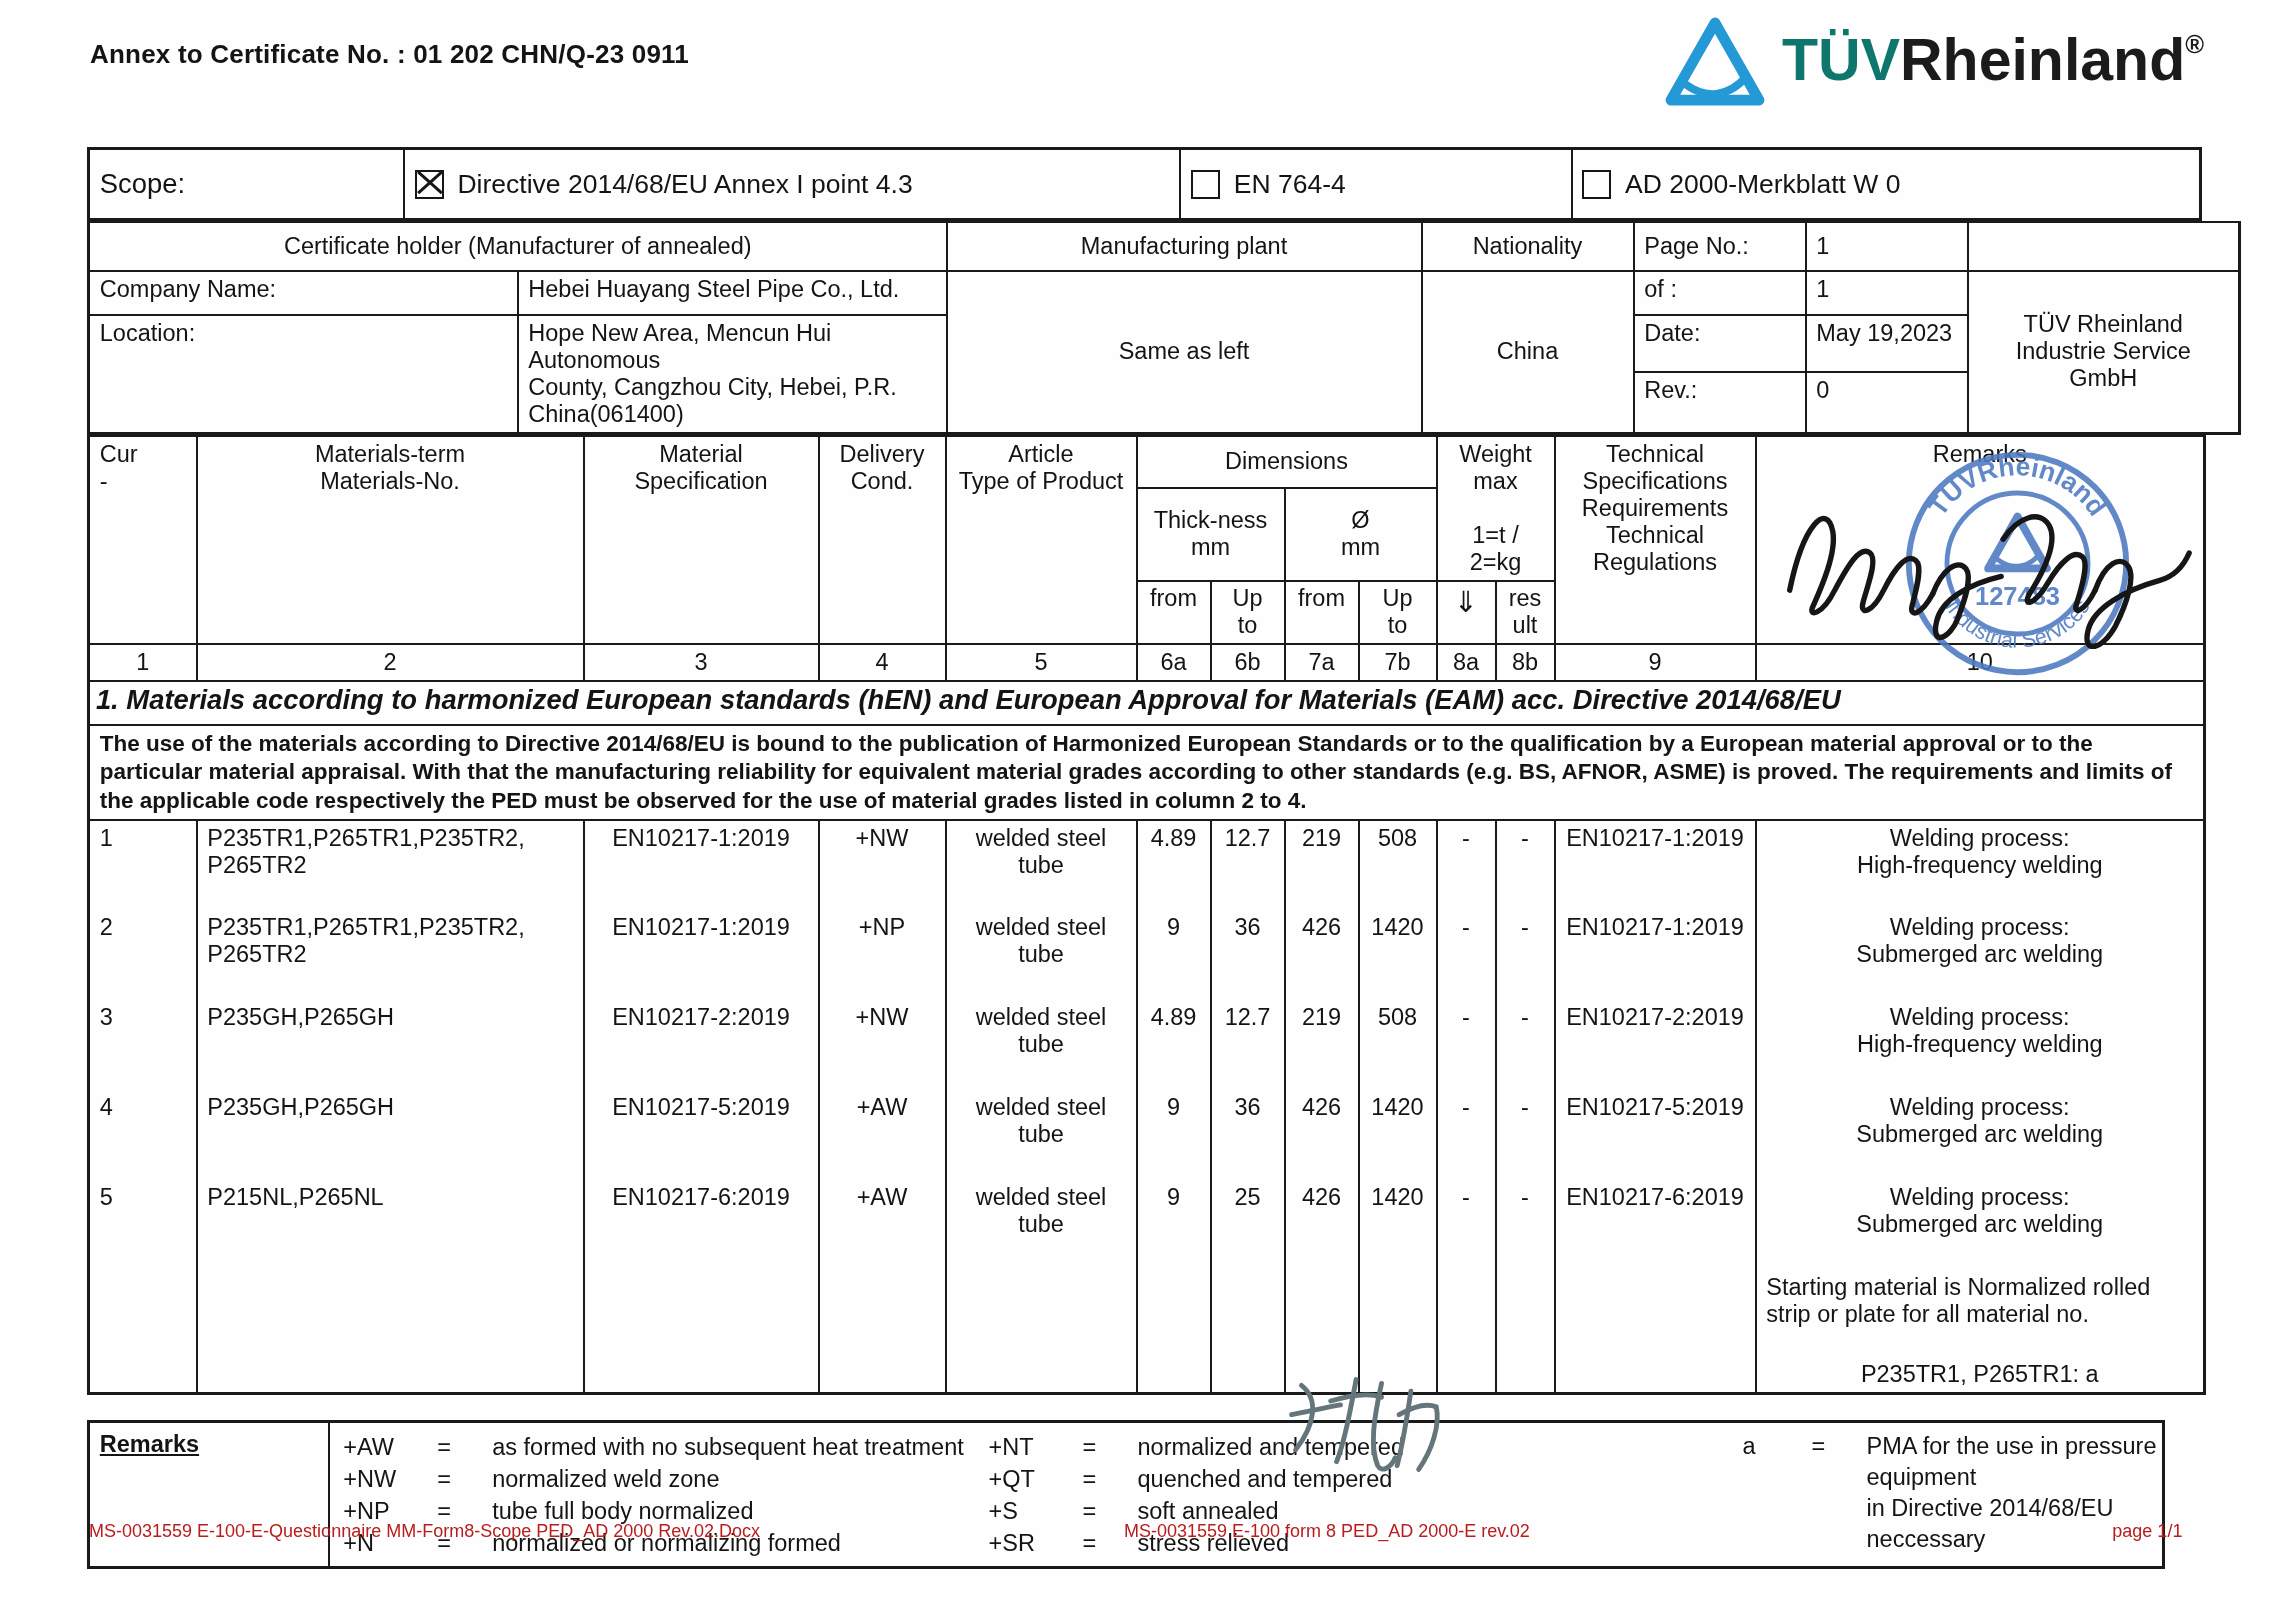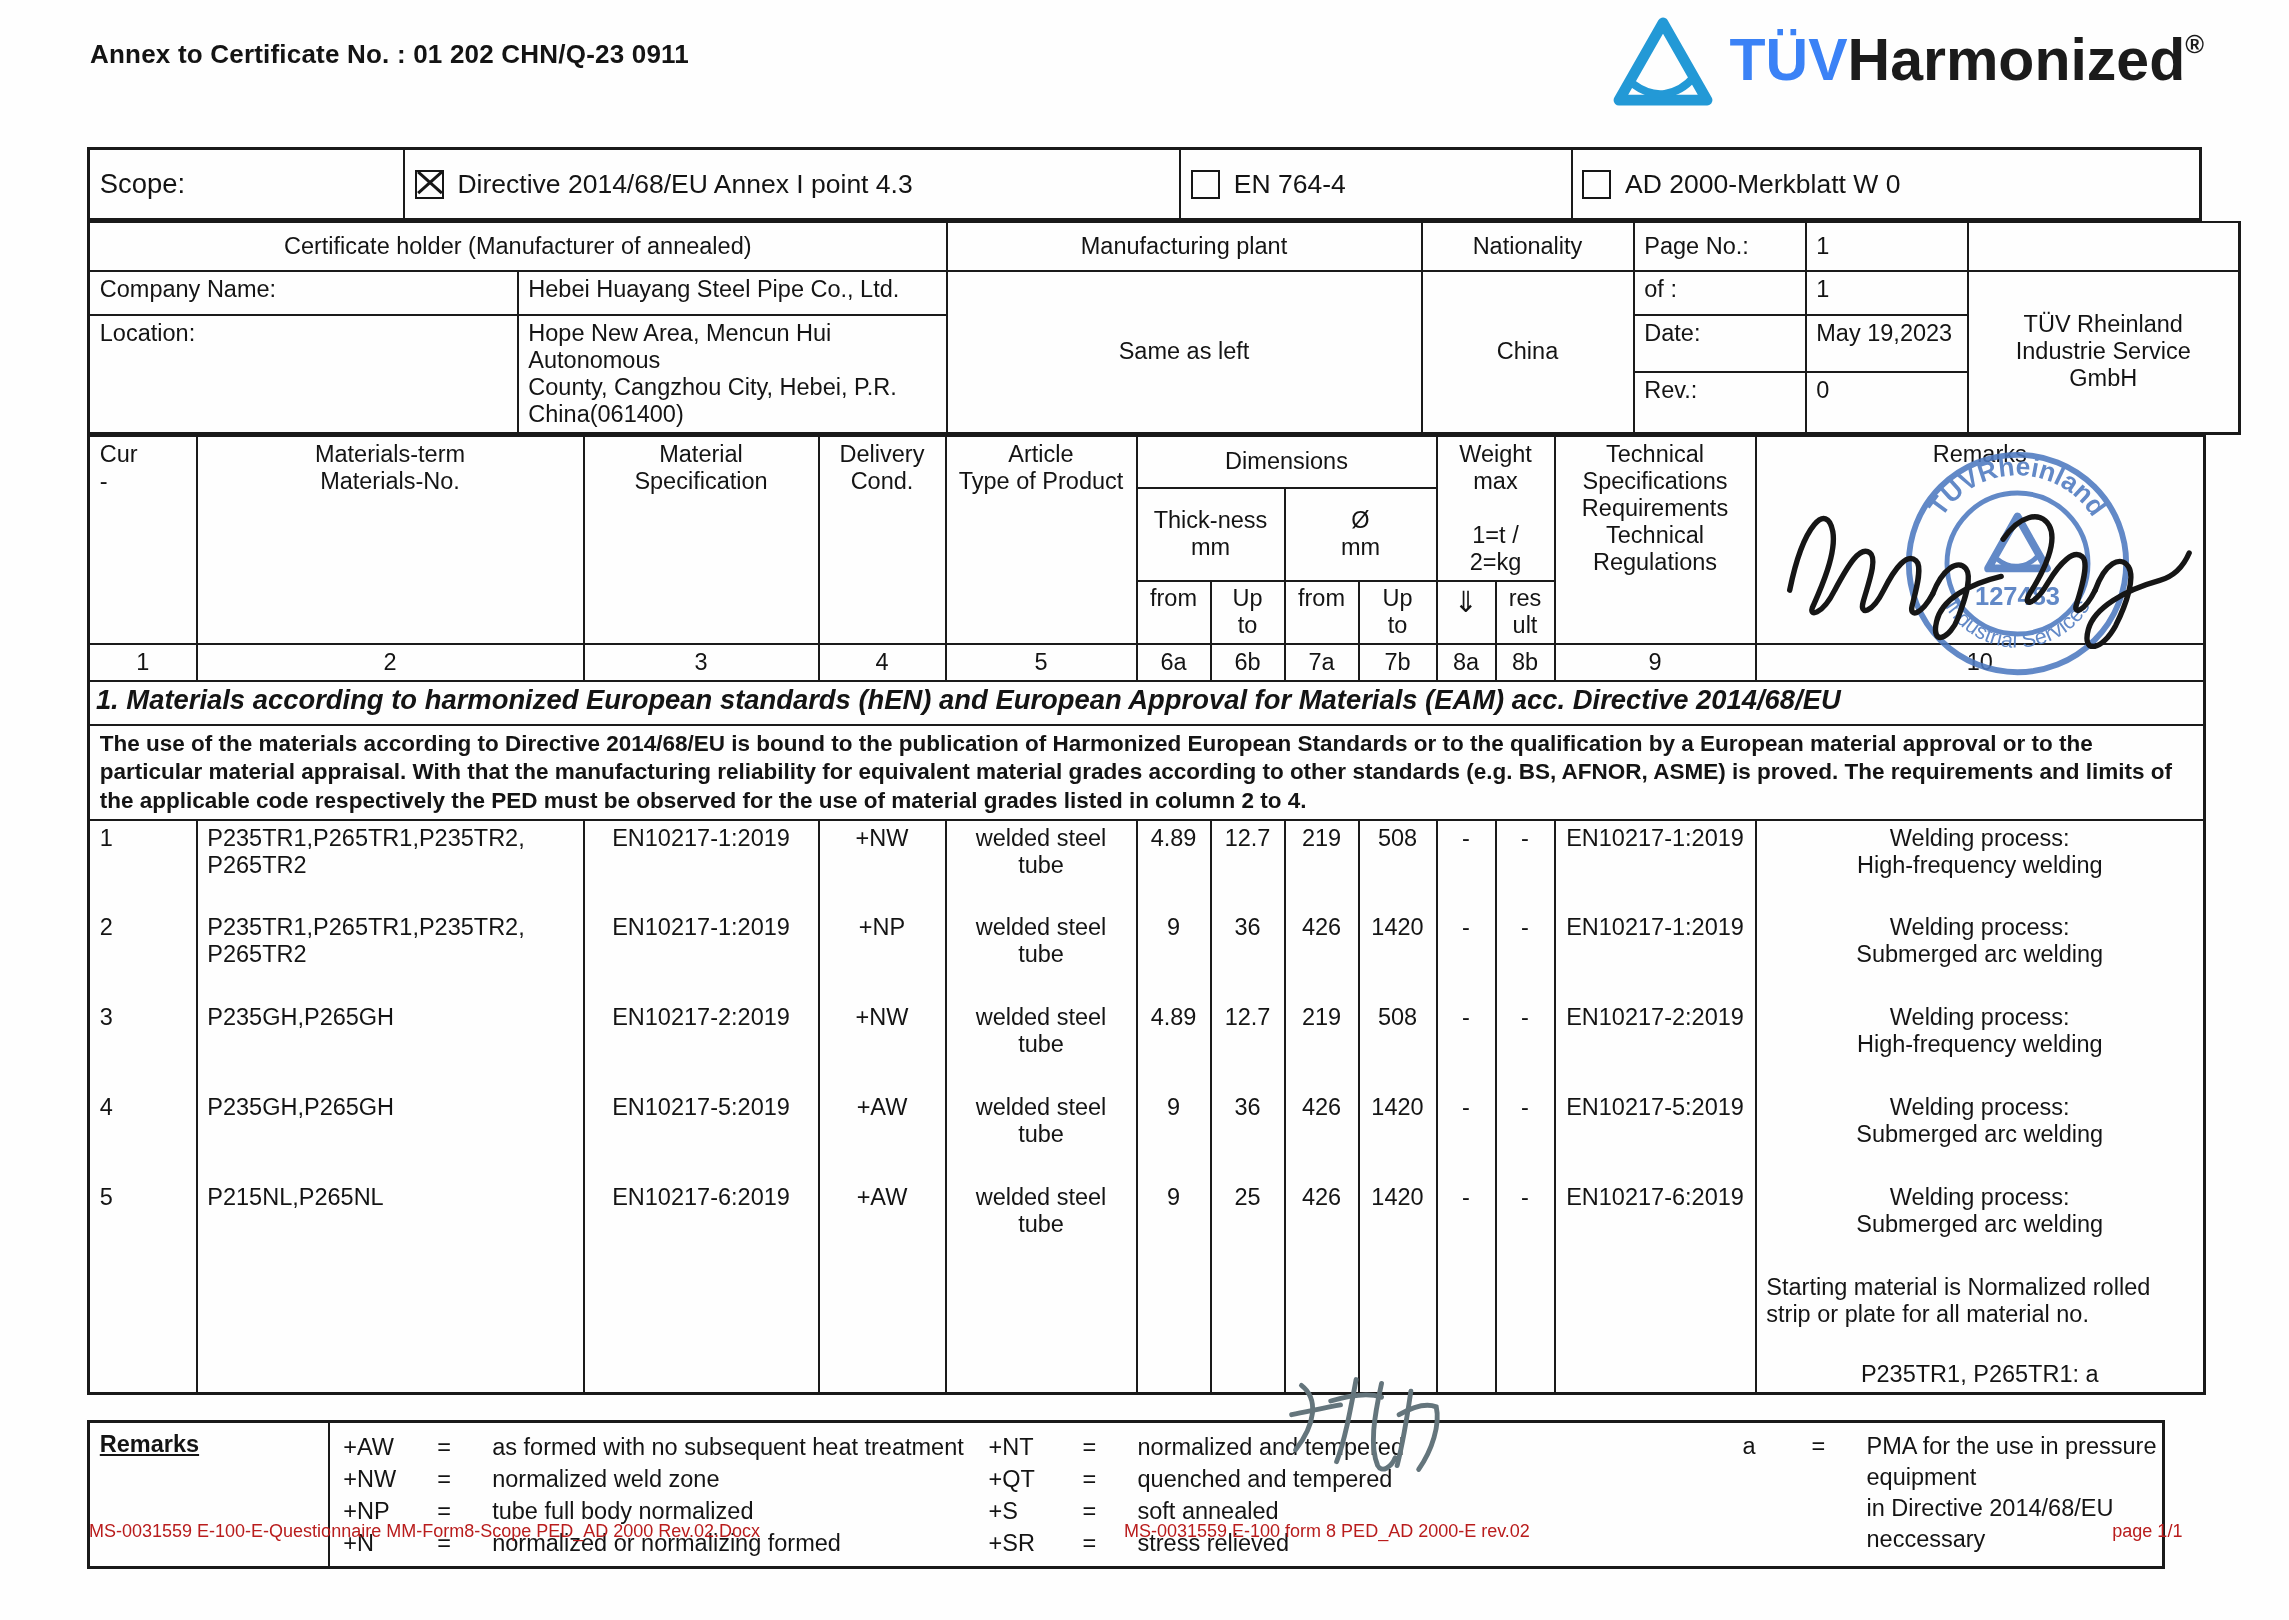--- a/index.html
+++ b/index.html
@@ -16,21 +16,21 @@
   
   .annex-title {
     position: absolute; left: 90px; top: 39px;
     font-size: 26px; font-weight: bold; letter-spacing: 0.2px;
   }
   .logo {
     position: absolute; right: 86px; top: 15.7px;
     display: flex; align-items: center; gap: 15.7px;
   }
   .logo-text { font-size: 59px; font-weight: bold; line-height: 1; }
-  .logo-tuv { color: #3b82f6; }
+  .logo-tuv { color: #0f766e; }
   .logo-rheinland { color: #1b1b1b; }
   .logo-reg { font-size: 25.5px; vertical-align: 27.4px; color:#1b1b1b; font-weight: bold;}
   
   .tables { position: absolute; left: 87px; top: 147px; width: 2115px; }
   table.tbl { border-collapse: collapse; table-layout: fixed; width: 2115px; border: 3.9px solid #1a1a1a; }
   td {
     border: 2px solid #1a1a1a;
     padding: 3.9px 9.8px;
     font-size: 23.5px;
     vertical-align: top;
@@ -84,21 +84,21 @@
 
 <div class="page">
 
   <div class="annex-title">Annex to Certificate No. : 01 202 CHN/Q-23 0911</div>
   <div class="logo">
     <svg width="102" height="90" viewBox="0 0 104 92">
       <path d="M52 7 L97 86 L7 86 Z" fill="none" stroke="#2399d6" stroke-width="11" stroke-linejoin="round"></path>
       <path d="M22 70 C 42 85, 66 83, 84 62" fill="none" stroke="#2399d6" stroke-width="8" stroke-linecap="round"></path>
     </svg>
     <div class="logo-text">
-      <span class="logo-tuv">TÜV</span><span class="logo-rheinland">Harmonized</span><span class="logo-reg">®</span>
+      <span class="logo-tuv">TÜV</span><span class="logo-rheinland">Rheinland</span><span class="logo-reg">®</span>
     </div>
   </div>
 
   <div class="tables">
 
     <table class="tbl">
       <tbody>
           <tr style="height:71px">
         <td style="width:304px" class="m">
           <span class="scope-cell" style="font-size:27.4px">Scope:</span>

